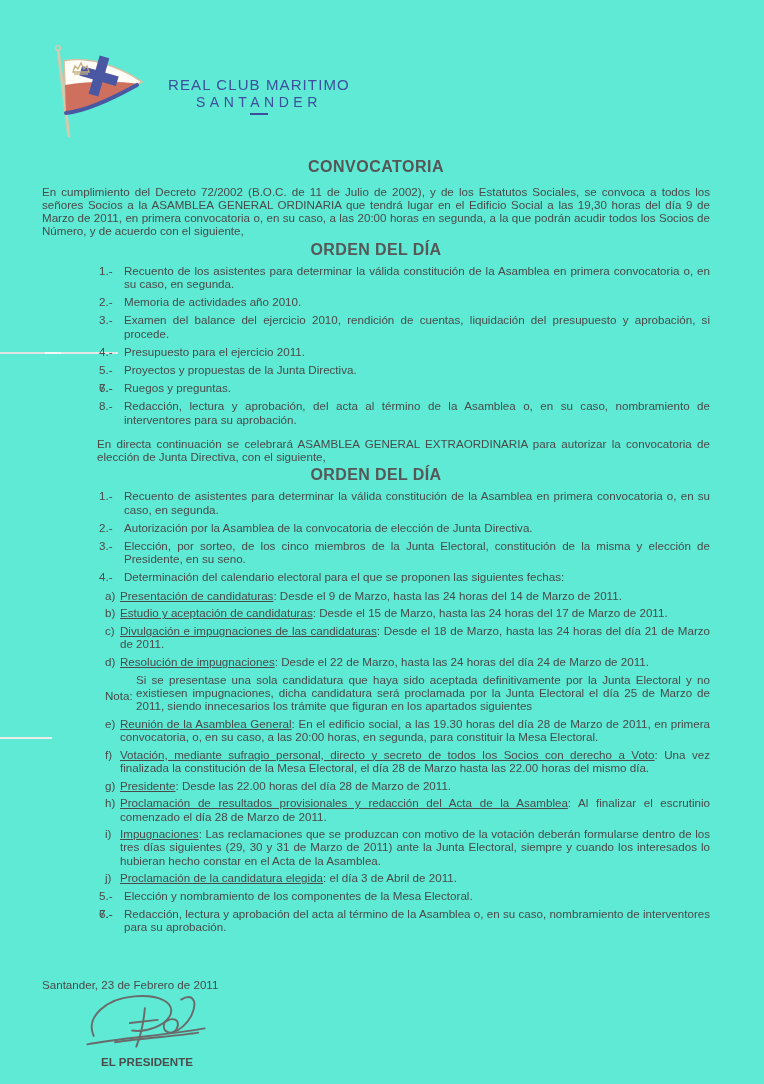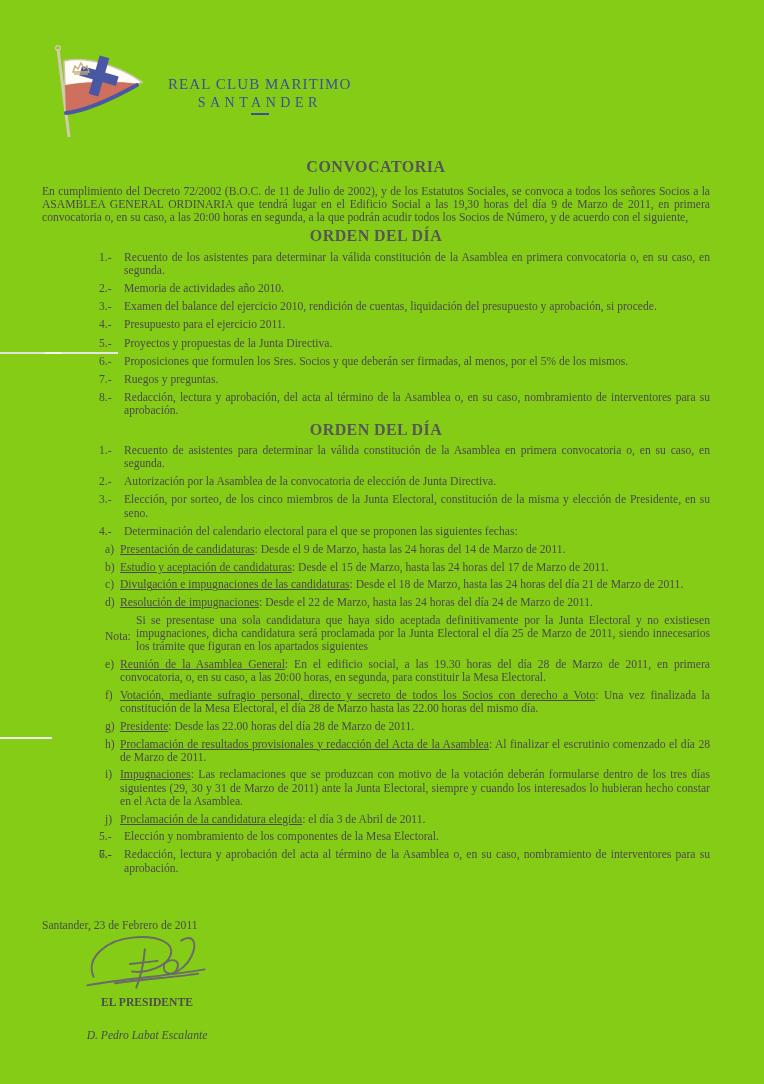--- a/index.html
+++ b/index.html
@@ -1,19 +1,19 @@
 <!DOCTYPE html>
 <html lang="es"><head>
 <meta charset="utf-8">
 <style>
   html,body { margin:0; padding:0; background:#ffffff; }
   .page {
     position:relative; width:764px; height:1084px; overflow:hidden;
-    background:#84cc16; color:#4a4a4a;
-    font-family:Liberation Serif, serif;
+    background:#5eead4; color:#4a4a4a;
+    font-family:Liberation Sans, sans-serif;
     font-size:11.6px; line-height:13.2px;
   }
   
   .logo-row { position:absolute; top:42px; left:36px; display:flex; align-items:flex-start; }
   .flag-wrap { width:118px; height:98px; }
   .brand { margin-left:14px; padding-top:34px; text-align:center; color:#3e4e9c; }
   .brand-name { font-size:15px; letter-spacing:1.1px; line-height:17px; }
   .brand-city { font-size:14px; letter-spacing:4.5px; margin-top:3px; }
   .brand-dash { width:18px; height:2px; background:#3e4e9c; margin:4px auto 0 auto; }
   
@@ -83,25 +83,26 @@
     <p class="intro" style="margin-bottom:0">En cumplimiento del  Decreto 72/2002 (B.O.C. de 11 de Julio de 2002), y de los Estatutos Sociales, se convoca a todos los señores Socios a la ASAMBLEA GENERAL ORDINARIA que tendrá lugar en el Edificio Social a las 19,30 horas del día 9 de Marzo de 2011, en primera convocatoria o, en su caso, a las 20:00 horas en segunda, a la que podrán acudir todos los Socios de Número, y de acuerdo con el siguiente,</p>
 
     <div class="h-orden">ORDEN DEL DÍA</div>
 
     <div class="olist">
       <div class="oitem"><span class="num">1.-</span><span>Recuento de los asistentes para determinar la válida constitución de la Asamblea en primera convocatoria o, en su caso, en segunda.</span></div>
       <div class="oitem"><span class="num">2.-</span><span>Memoria de actividades año 2010.</span></div>
       <div class="oitem"><span class="num">3.-</span><span>Examen del balance del ejercicio 2010, rendición de cuentas, liquidación del presupuesto y aprobación, si procede.</span></div>
       <div class="oitem"><span class="num">4.-</span><span>Presupuesto para el ejercicio 2011.</span></div>
       <div class="oitem"><span class="num">5.-</span><span>Proyectos y propuestas de la Junta Directiva.</span></div>
-      <div class="oitem"><span class="num">6.-</span><span>Proposiciones que formulen los Sres. Socios y que deberán ser firmadas, al menos, por el 5% de los mismos.</span></div>
+      <div class="oitem"><span class="num">6.-</span></div>
       <div class="oitem"><span class="num">7.-</span><span>Ruegos y preguntas.</span></div>
       <div class="oitem"><span class="num">8.-</span><span>Redacción, lectura y aprobación, del acta al término de la Asamblea o, en su caso, nombramiento de interventores para su aprobación.</span></div>
     </div>
 
+    <p class="bridge" style="margin-top:11px;margin-bottom:0">En directa continuación se celebrará ASAMBLEA GENERAL EXTRAORDINARIA para autorizar la convocatoria de elección de Junta Directiva, con el siguiente,</p>
 
     <div class="h-orden">ORDEN DEL DÍA</div>
 
     <div class="olist">
       <div class="oitem"><span class="num">1.-</span><span>Recuento de asistentes para determinar la válida constitución de la Asamblea en primera convocatoria o, en su caso, en segunda.</span></div>
       <div class="oitem"><span class="num">2.-</span><span>Autorización por la Asamblea de la convocatoria de elección de Junta Directiva.</span></div>
       <div class="oitem"><span class="num">3.-</span><span>Elección, por sorteo, de los cinco miembros de la Junta Electoral, constitución de la misma y elección de Presidente, en su seno.</span></div>
       <div class="oitem"><span class="num">4.-</span><span>Determinación del calendario electoral para el que se proponen las siguientes fechas:</span></div>
 
       <div class="slist">

